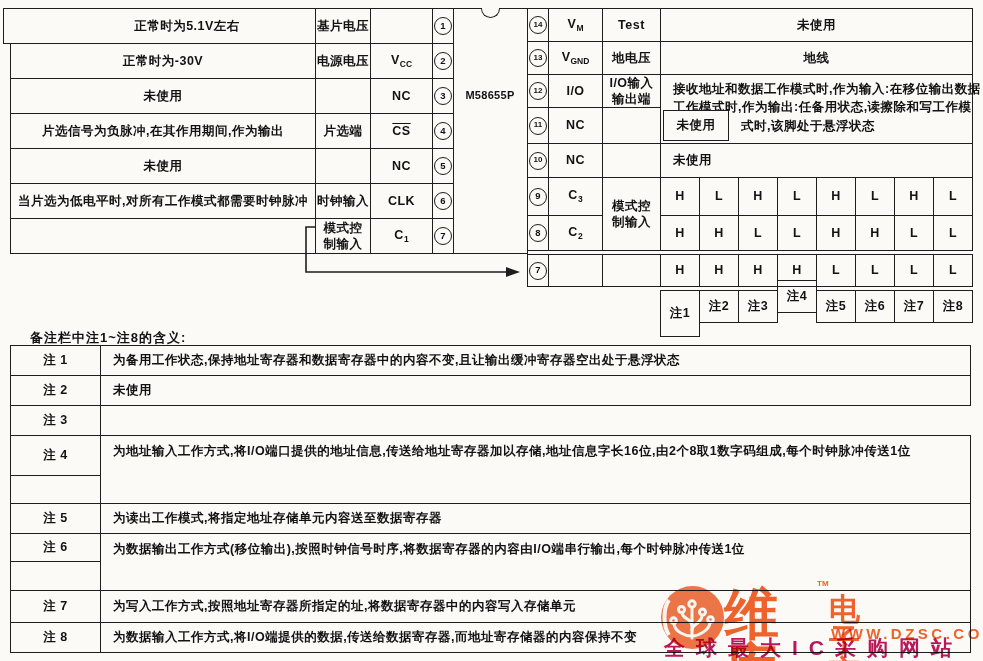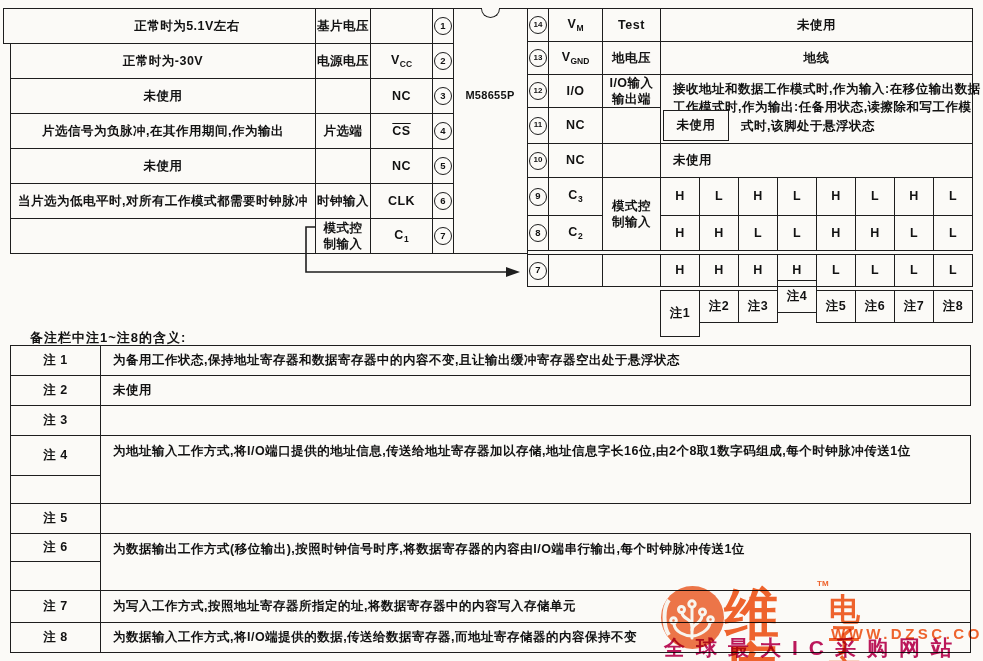--- a/index.html
+++ b/index.html
@@ -412,20 +412,23 @@
   <div class="cell" style="left:10px;top:435px;width:91px;height:41px">
       <span>注 4</span>
     </div>
   <div class="cell" style="left:10px;top:475px;width:91px;height:29px"></div>
   <div class="cell tl top" style="left:100px;top:435px;width:871px;height:69px">
       <span>为地址输入工作方式,将I/O端口提供的地址信息,传送给地址寄存器加以存储,地址信息字长16位,由2个8取1数字码组成,每个时钟脉冲传送1位</span>
     </div>
 
   <div class="cell" style="left:10px;top:503px;width:91px;height:31px">
       <span>注 5</span>
+    </div>
+  <div class="cell tl" style="left:100px;top:503px;width:871px;height:31px">
+      <span>为读出工作模式,将指定地址存储单元内容送至数据寄存器</span>
     </div>
 
   <div class="cell" style="left:10px;top:533px;width:91px;height:29px">
       <span>注 6</span>
     </div>
   <div class="cell" style="left:10px;top:561px;width:91px;height:30px"></div>
   <div class="cell tl top" style="left:100px;top:533px;width:871px;height:58px">
       <span>为数据输出工作方式(移位输出),按照时钟信号时序,将数据寄存器的内容由I/O端串行输出,每个时钟脉冲传送1位</span>
     </div>
 

